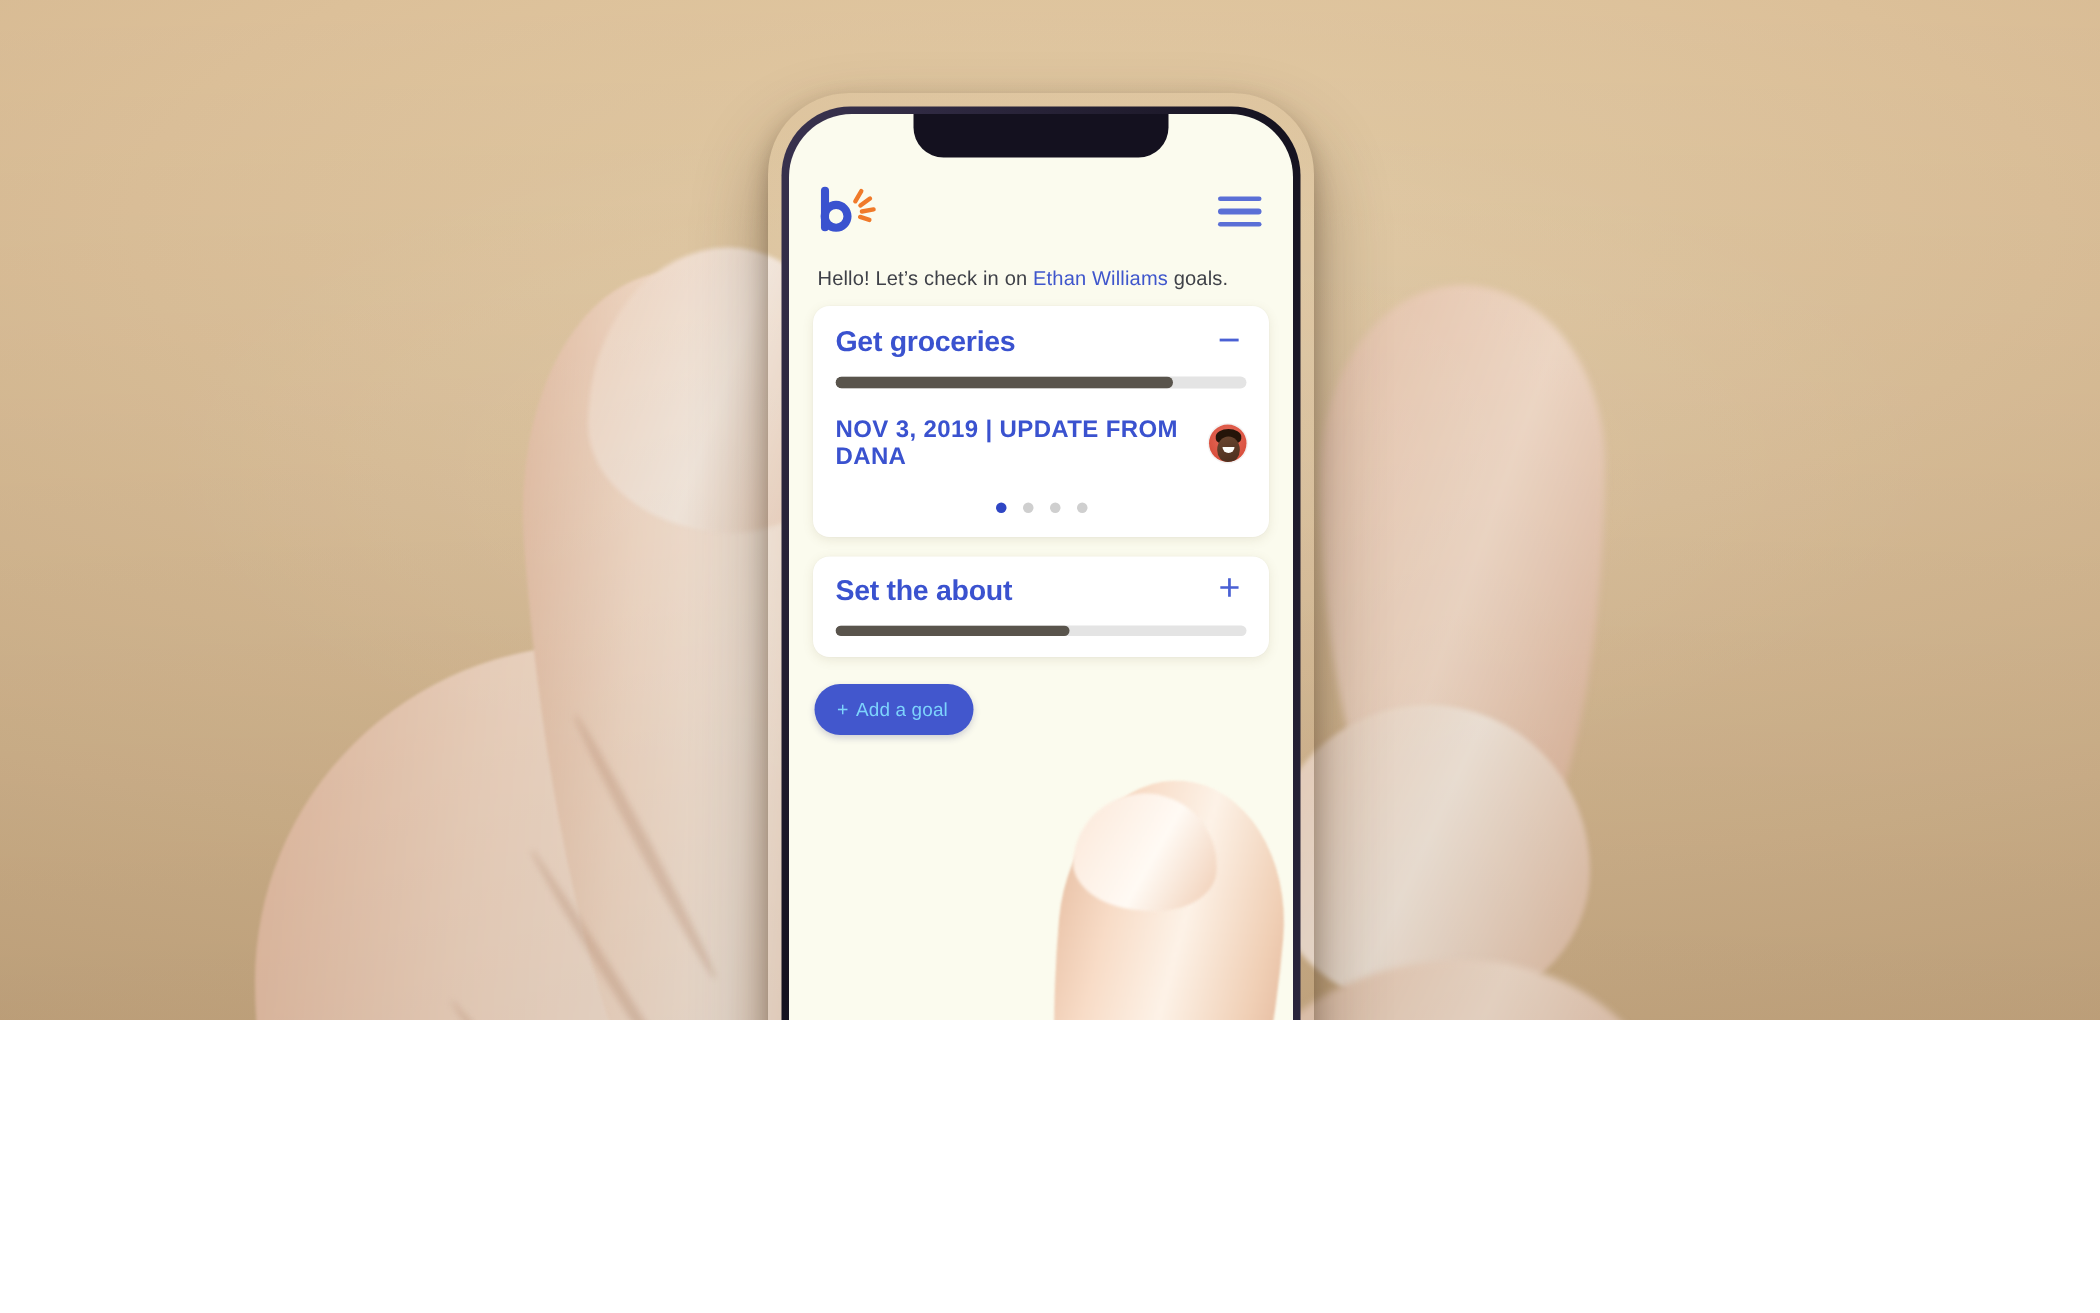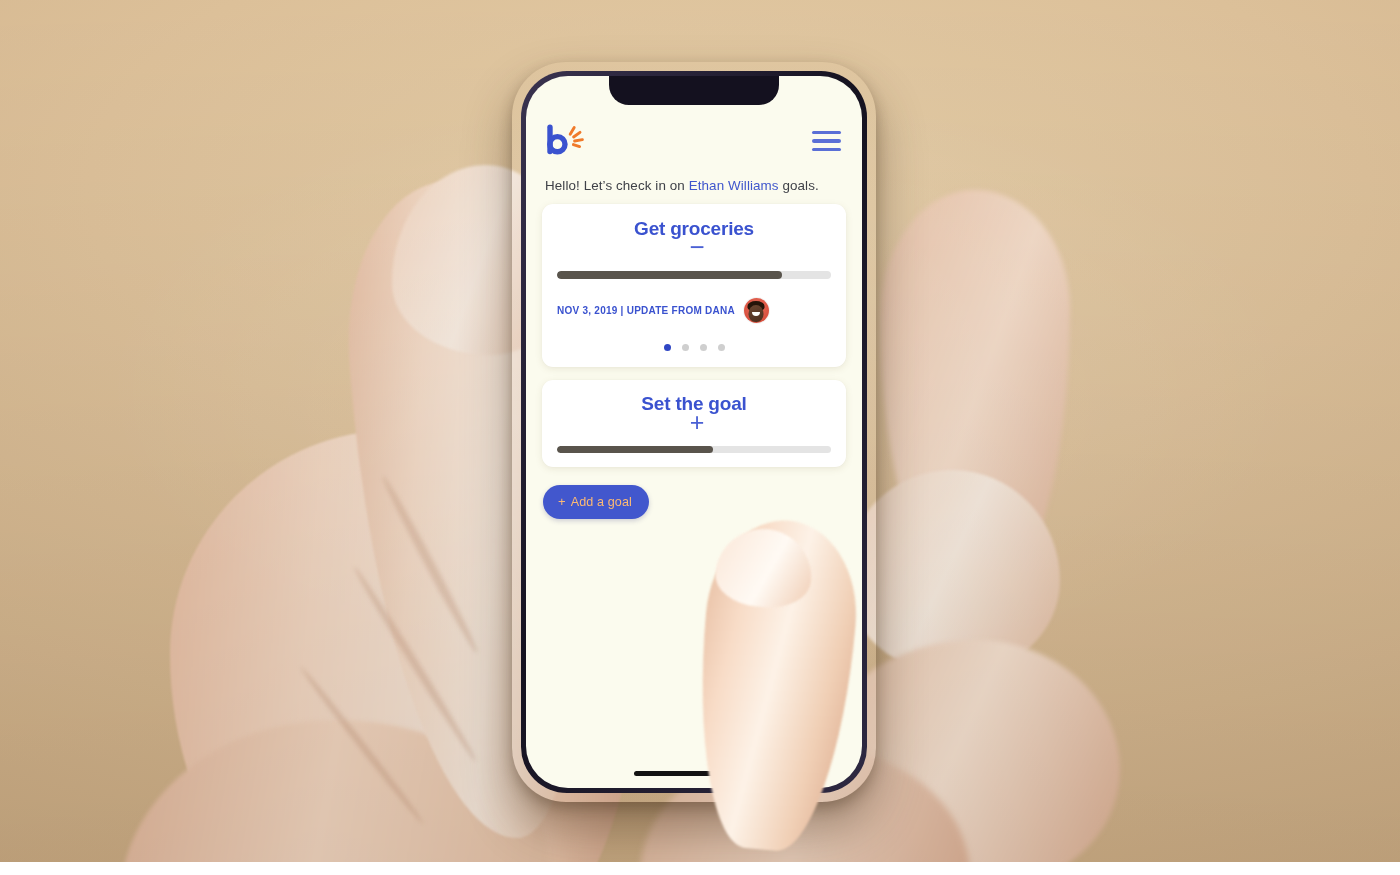--- a/index.html
+++ b/index.html
@@ -6,21 +6,21 @@
 
   html, body {
     width:1400px; height:875px;
     overflow:hidden;
     font-family:"Liberation Sans", sans-serif;
   }
 
   
   #scene {
     position:relative;
-    width:1400px; height:862px;
+    width:1400px; height:680px;
     background:
       radial-gradient(120% 90% at 52% 22%, #ead2ab 0%, #e3c69e 38%, #d9ba91 72%, #cfae84 100%);
     overflow:hidden;
   }
   #scene::after{  
     content:""; position:absolute; inset:0;
     background:radial-gradient(75% 62% at 50% 45%, rgba(255,255,255,.10), rgba(0,0,0,0) 58%),
                linear-gradient(180deg, rgba(0,0,0,.03), rgba(0,0,0,.10));
     pointer-events:none;
   }
@@ -188,21 +188,20 @@
   .card{
     background:#ffffff;
     border-radius:11px;
     box-shadow:0 2px 7px rgba(120,110,70,.13), 0 0 0 .5px rgba(0,0,0,.015);
     padding:14px 15px 13px 15px;
     margin-bottom:13px;
   }
   .card-head{
     display:flex; align-items:center; justify-content:space-between;
     margin-bottom:11px;
-    flex-direction:column;
   }
   .card-title{
     font-size:19px; font-weight:bold; color:#3a52cf;
     letter-spacing:-.2px;
   }
   .toggle{
     font-size:25px; line-height:14px; color:#4a60d4;
     font-weight:400; padding:0 4px 6px 10px; cursor:pointer;
     user-select:none;
   }
@@ -218,21 +217,21 @@
     position:absolute; left:0; top:0; bottom:0;
     border-radius:5px;
     background:#59544c;
   }
 
   .update-meta{
     display:flex; align-items:center; gap:9px;
     margin-top:19px;
   }
   .update-label{
-    font-size:10px; font-weight:bold; color:#3a52cf;
+    font-size:16px; font-weight:bold; color:#3a52cf;
     letter-spacing:.25px; text-transform:uppercase;
   }
   .avatar{
     width:25px; height:25px; border-radius:50%;
     background:radial-gradient(circle at 50% 38%, #e8705f 0%, #d9503e 70%, #c4442f 100%);
     position:relative; overflow:hidden; flex:none;
     box-shadow:0 0 0 1px rgba(0,0,0,.05);
   }
   .avatar .face{
     position:absolute; left:50%; top:30%;
@@ -269,21 +268,21 @@
     background:#cfcfcf; cursor:pointer;
   }
   .dot.active{ background:#2f46c4; }
 
   .card.slim{ padding:13px 15px 14px 15px; }
 
   #add-goal{
     align-self:flex-start;
     margin-top:5px; margin-left:1px;
     background:#4257cd;
-    color:#fdba74;
+    color:#7dd3fc;
     border:none;
     border-radius:18px;
     padding:9px 17px 10px 15px;
     font-size:12.6px;
     font-family:"Liberation Sans", sans-serif;
     cursor:pointer;
     box-shadow:0 2px 5px rgba(50,50,120,.22);
     letter-spacing:.1px;
   }
   #add-goal .plus{ margin-right:5px; font-size:13px; }
@@ -355,21 +354,21 @@
             <div class="dots" id="dots">
                 <div class="dot active"></div>
                 <div class="dot"></div>
                 <div class="dot"></div>
                 <div class="dot"></div>
               </div>
           </div>
 
           <div class="card slim">
             <div class="card-head">
-              <div class="card-title">Set the goal</div>
+              <div class="card-title">Set the about</div>
               <div class="toggle">+</div>
             </div>
             <div class="progress">
               <div class="fill" id="fill-1" style="width: 57%;"></div>
             </div>
           </div>
 
 
           <button id="add-goal"><span class="plus">+</span><span>Add a goal</span></button>
 

